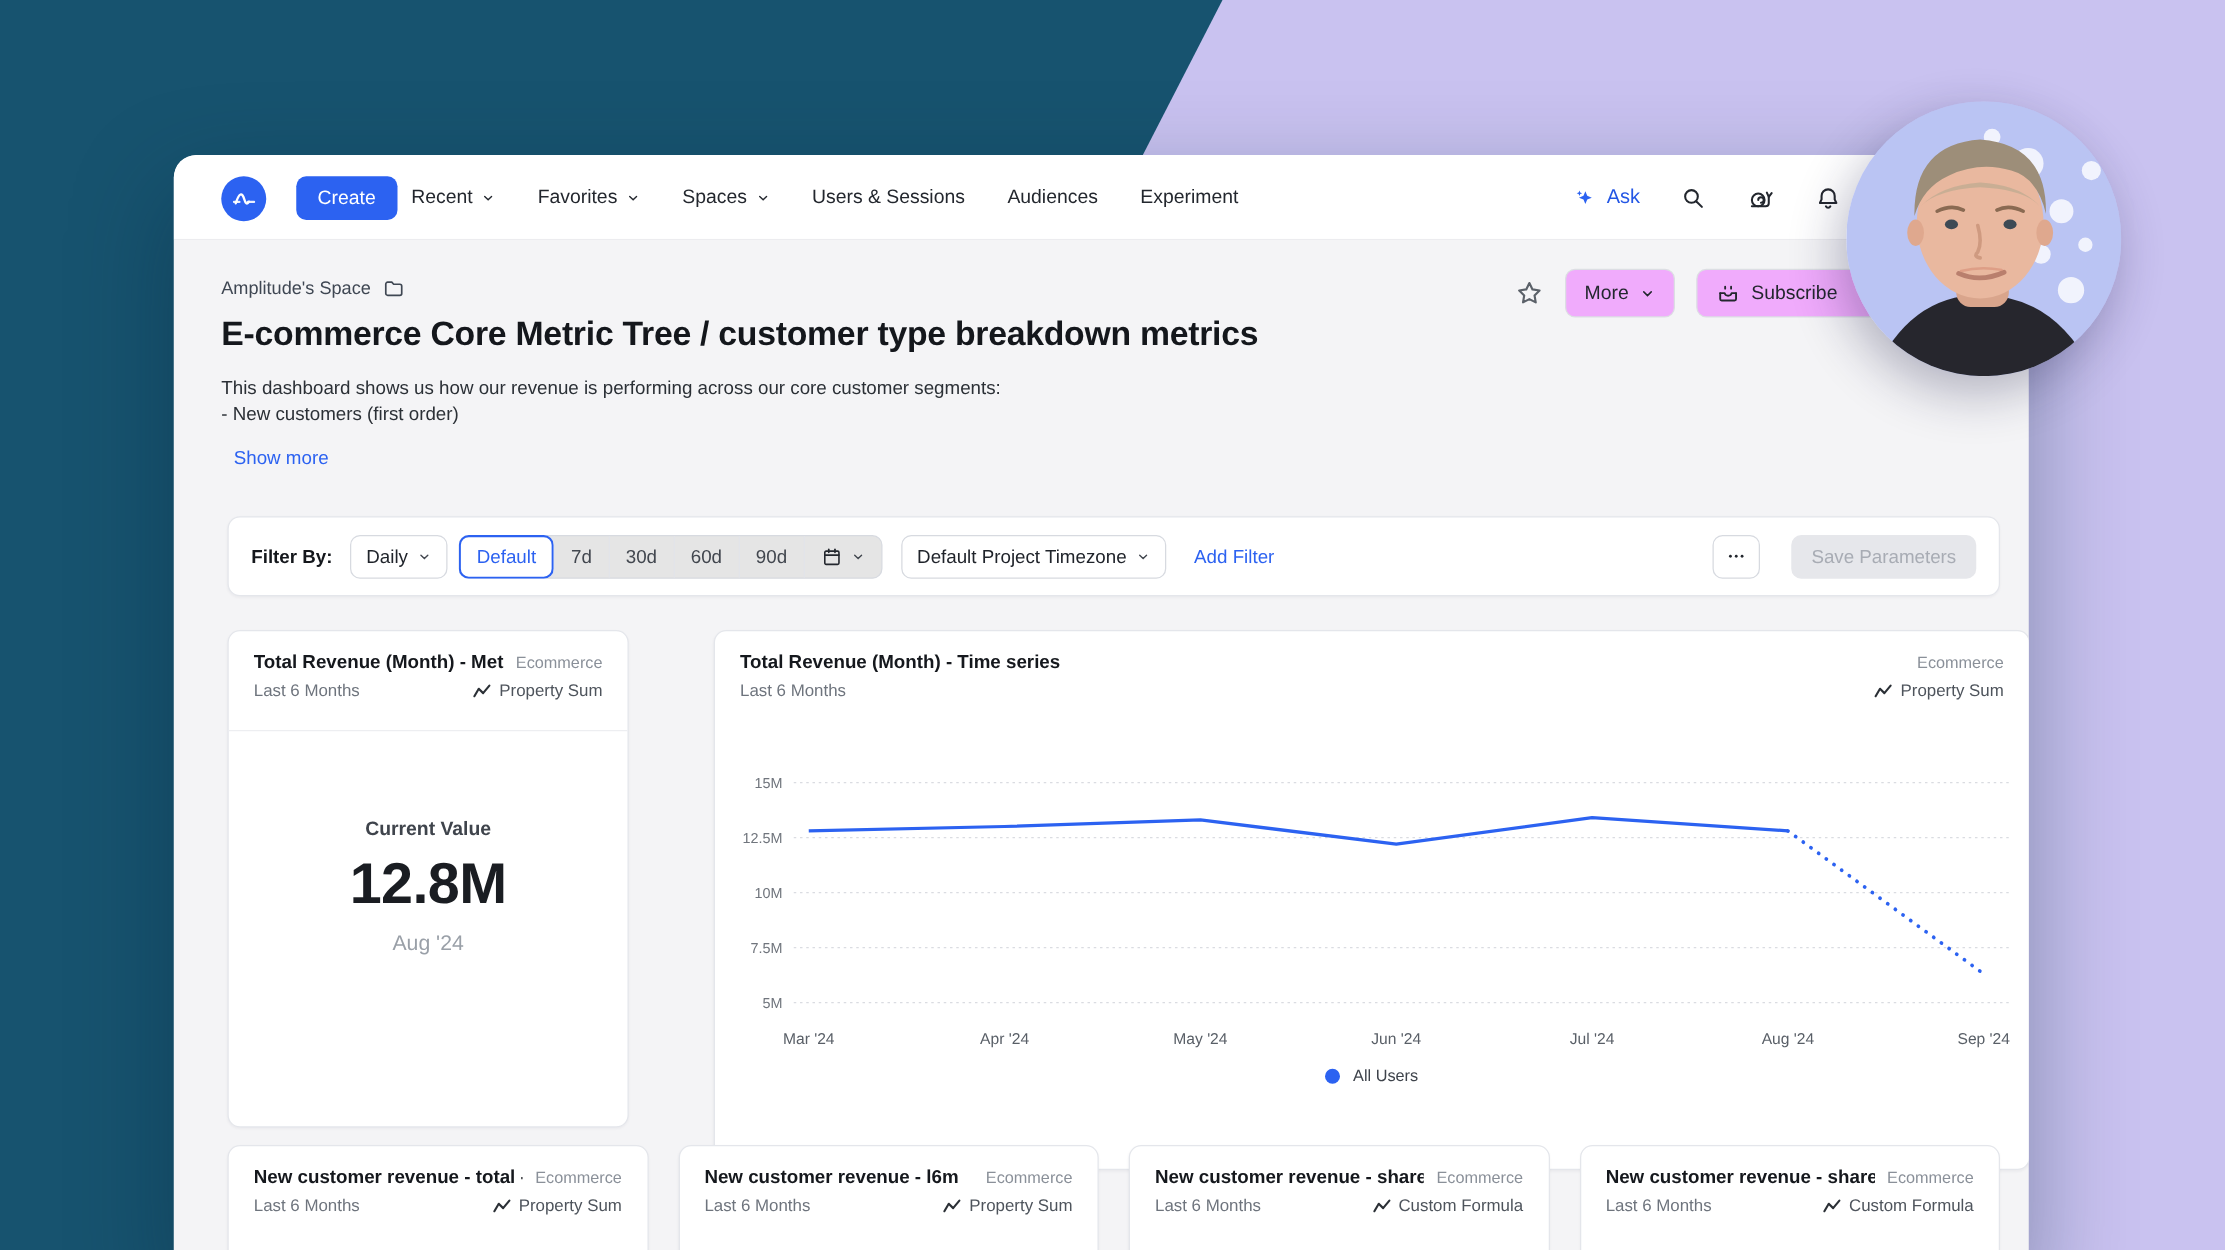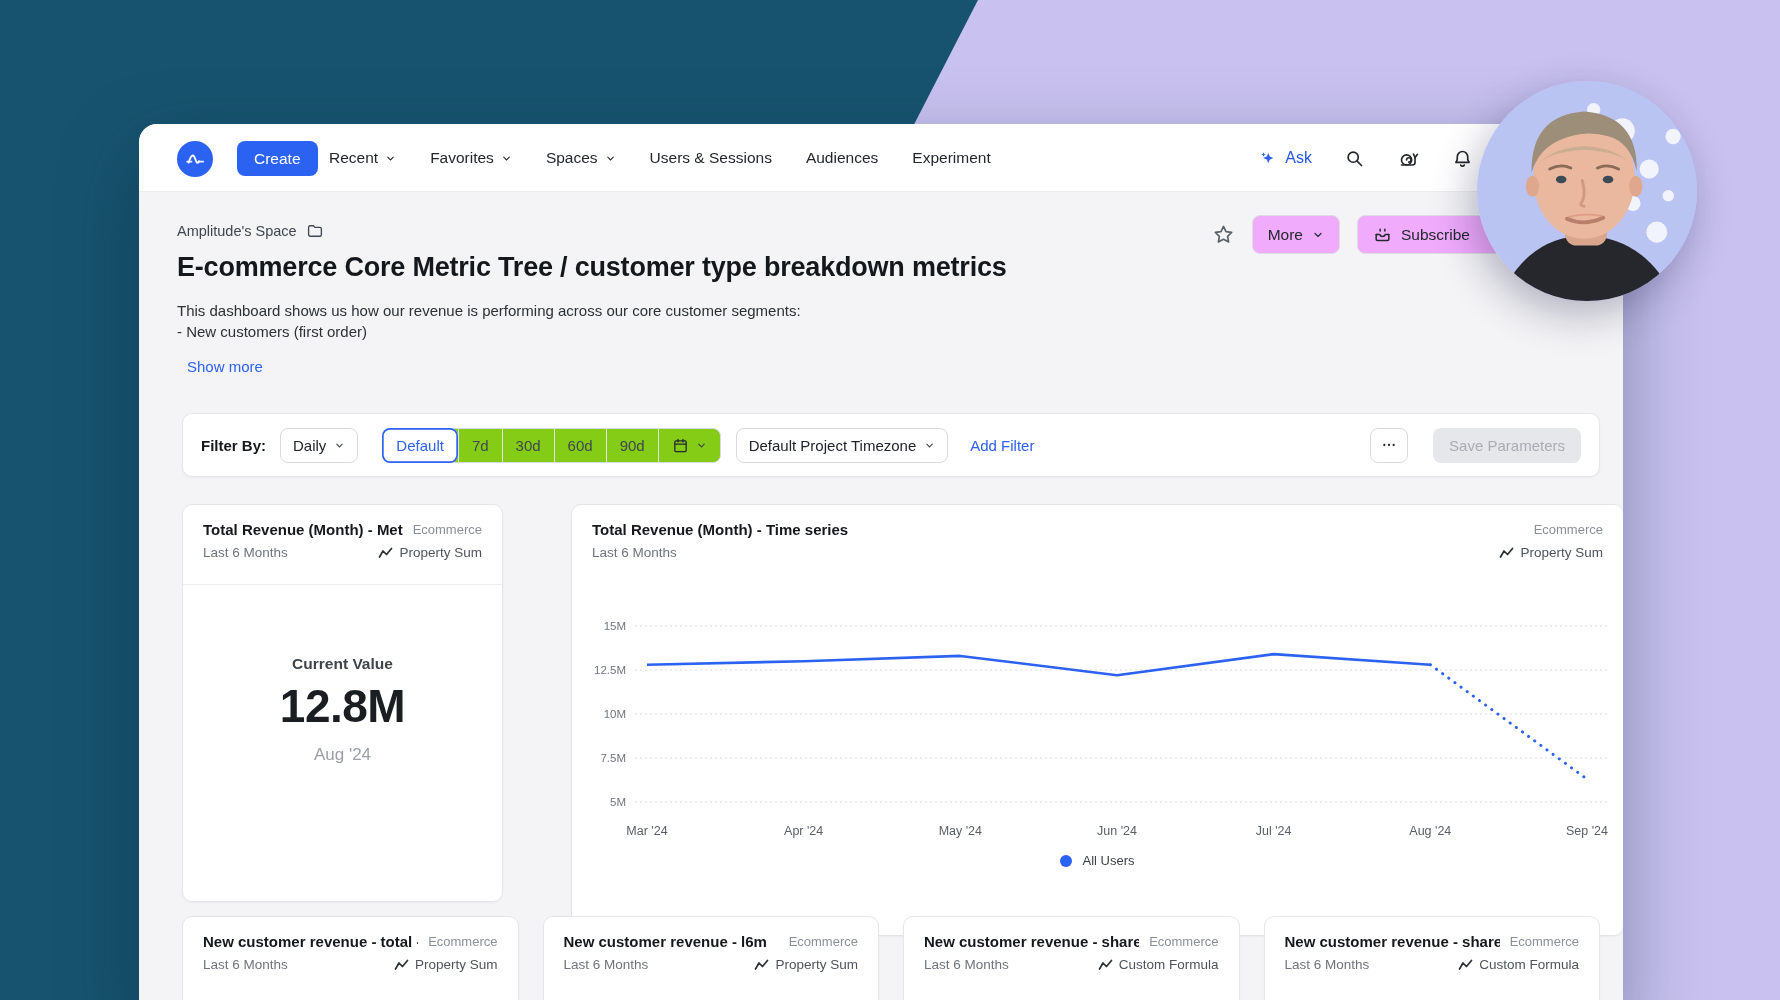--- a/index.html
+++ b/index.html
@@ -35,21 +35,21 @@
   .btn-outline { display:flex; align-items:center; gap:9px; height:39px; padding:0 15px; background:#f0abfc;
     border:1px solid #DCDEE3; border-radius:8px; font-size:15.5px; color:#23272E; font-family:inherit; cursor:pointer; white-space:nowrap; }
 
   
   .filter-bar { position:absolute; left:43px; top:289px; width:1418px; height:64px; background:#fff;
     border:1px solid #E4E6EB; border-radius:10px; box-shadow:0 1px 2px rgba(20,20,40,.04);
     display:flex; align-items:center; padding:0 18px; }
   .filter-label { font-size:15px; font-weight:700; color:#14171C; margin-right:14px; }
   .pill-btn { display:flex; align-items:center; gap:8px; height:35px; padding:0 12px; background:#fff;
     border:1px solid #D7DAE0; border-radius:8px; font-size:15px; color:#20242B; font-family:inherit; cursor:pointer; white-space:nowrap; }
-  .range-group { display:flex; align-items:stretch; height:35px; border:1px solid #D7DAE0; border-radius:8px; margin-left:24px; background:#84cc16; overflow:visible;justify-content:space-between; }
+  .range-group { display:flex; align-items:stretch; height:35px; border:1px solid #D7DAE0; border-radius:8px; margin-left:9px; background:#e5e5e5; overflow:visible;justify-content:space-between; }
   .range-cell { display:flex; align-items:center; padding:0 13px; font-size:15px; color:#42474F;
     border-left:1px solid #E2E4E9; cursor:pointer; }
   .range-cell:first-child { border-left:none; }
   .range-cell.selected { color:#2C62F1; box-shadow:inset 0 0 0 1.7px #2C62F1; border-radius:8px; margin:-1px 0 -1px -1px; padding:0 14px; background:#fff; position:relative; }
   .tz-btn { margin-left:15px; }
   .add-filter { margin-left:22px; font-size:15px; color:#2C62F1; cursor:pointer; }
   .filter-right { margin-left:auto; display:flex; align-items:center; gap:25px; }
   .overflow-btn { width:38px; height:35px; background:#fff; border:1px solid #D7DAE0; border-radius:8px;
     display:flex; align-items:center; justify-content:center; cursor:pointer; }
   .btn-disabled { height:35px; padding:0 16px; background:#E6E7EB; color:#A8ACB4; border:none; border-radius:8px;

